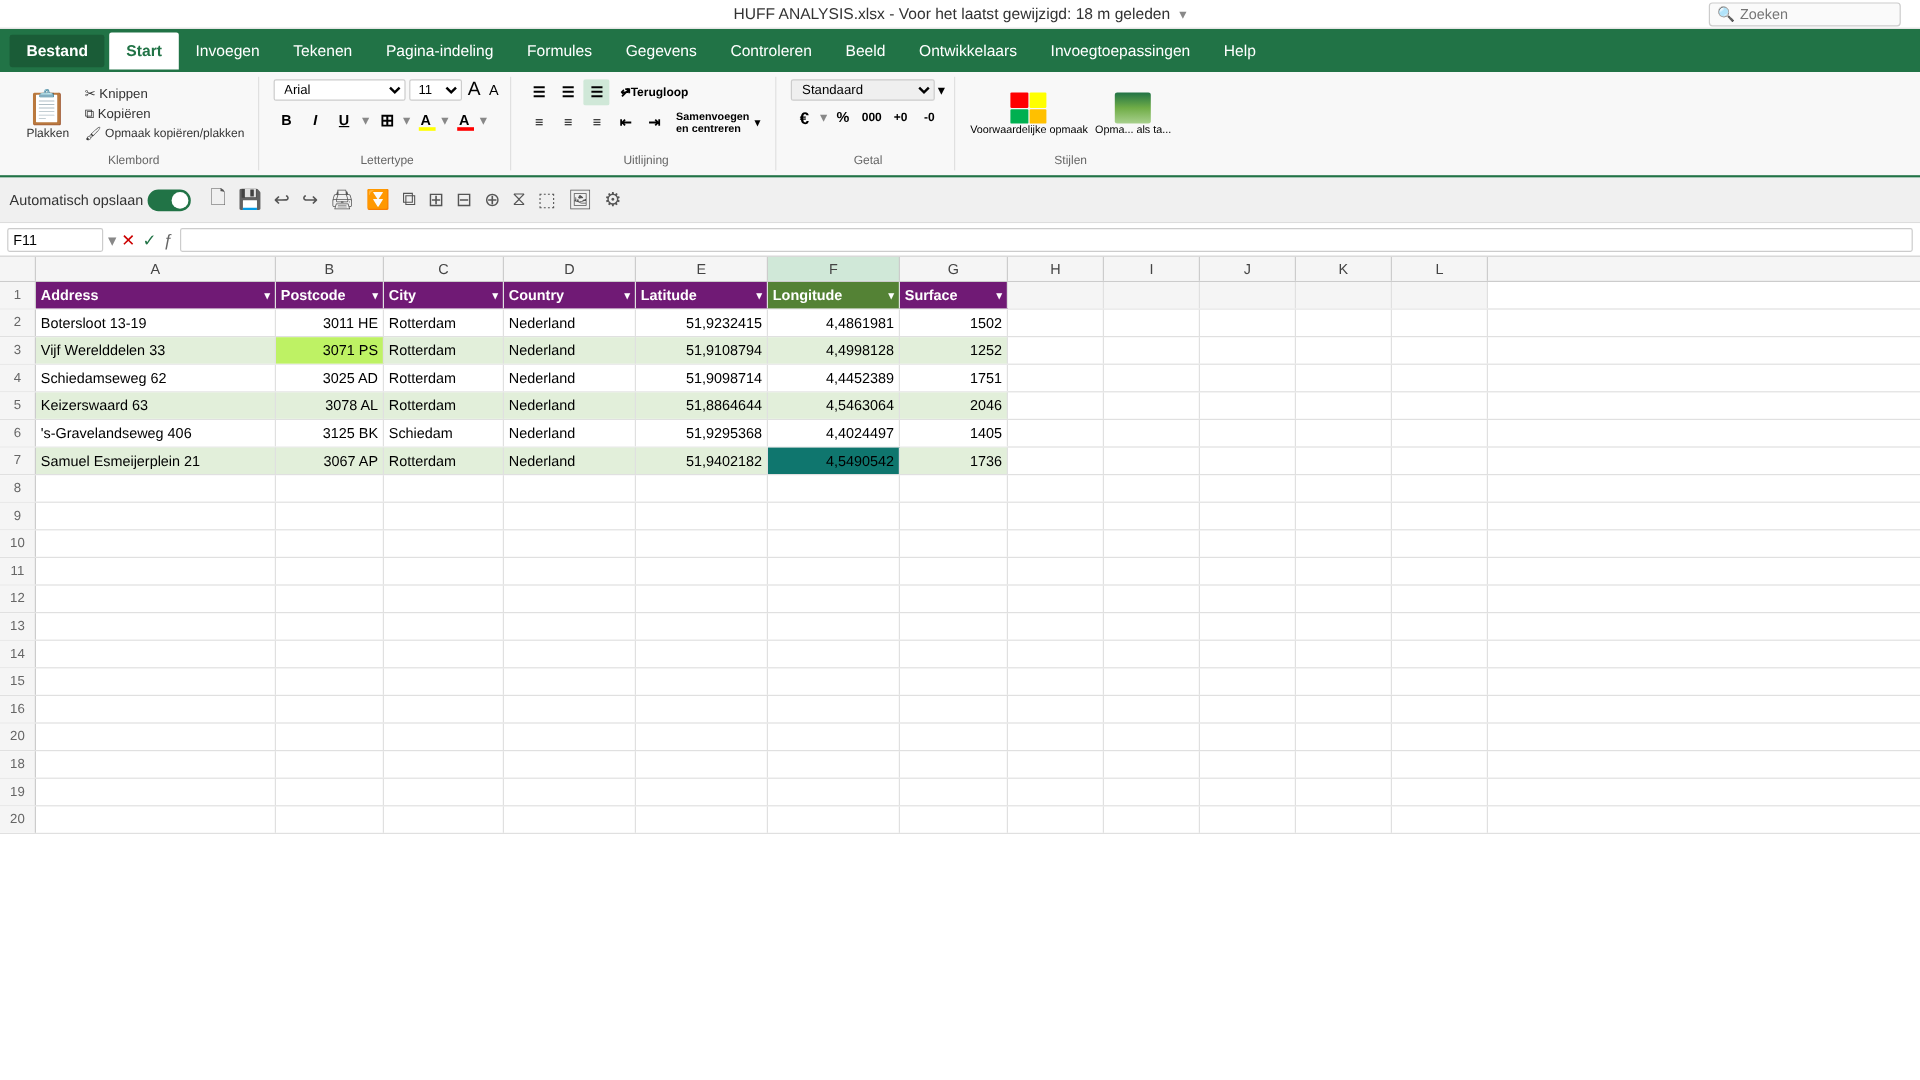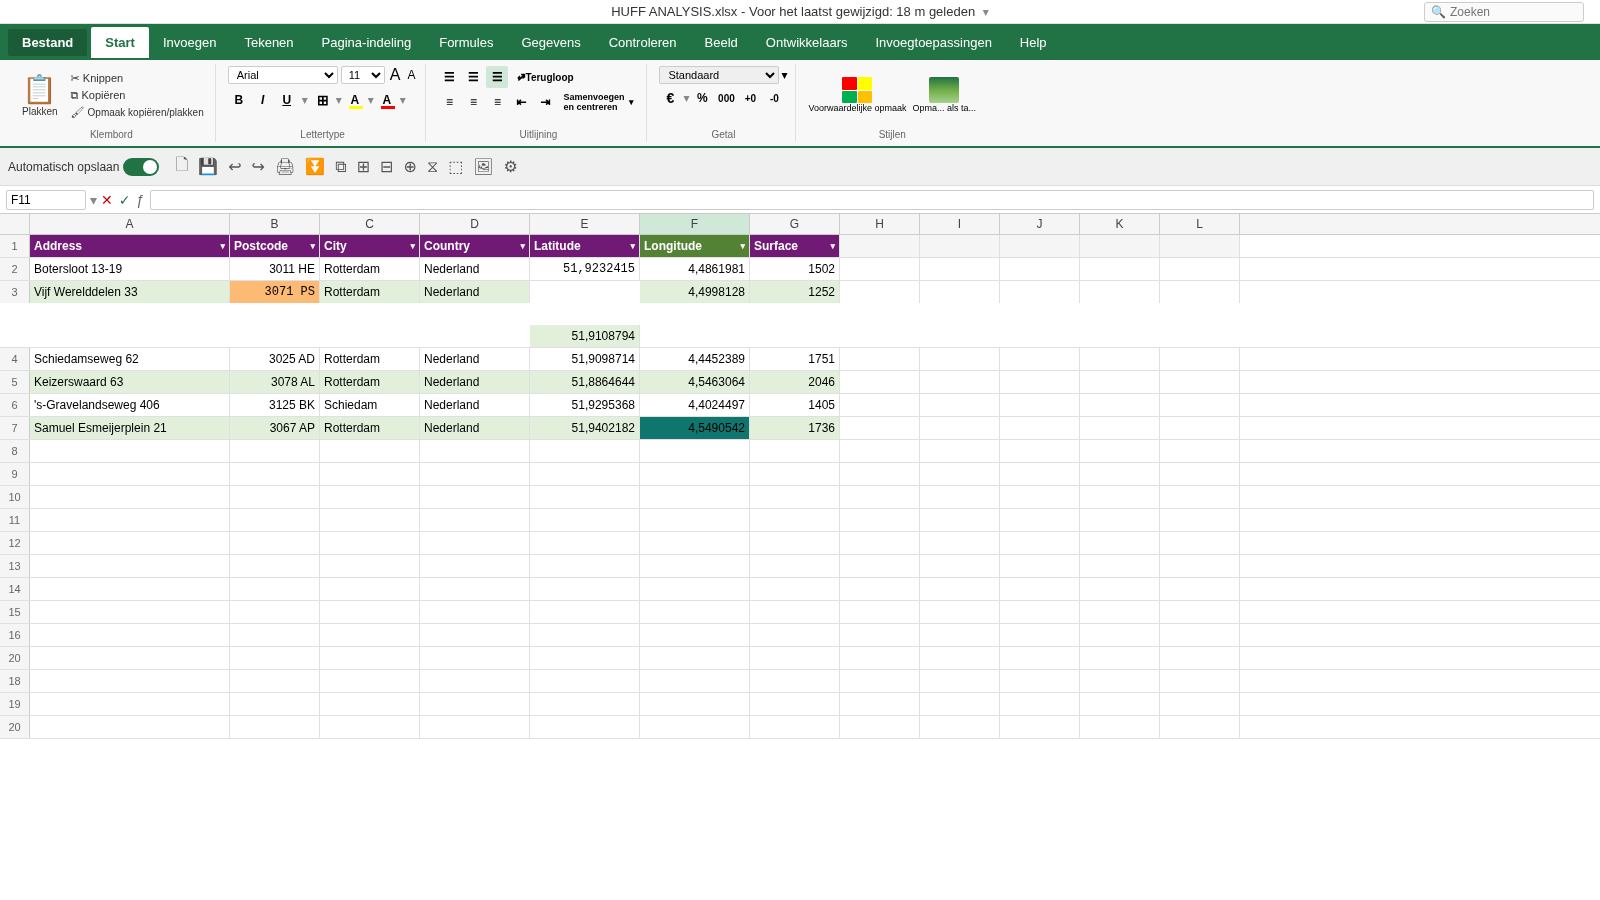--- a/index.html
+++ b/index.html
@@ -580,36 +580,36 @@
       <div class="cell" style="width:80px;min-width:80px;background:#f5f5f5;"></div>
     </div>
 
     <div id="data-rows">
         <div class="grid-row">
     <div class="row-num">2</div>
     <div class="cell" style="width:200px;min-width:200px;background:#fff;">Botersloot 13-19</div>
     <div class="cell" style="width:90px;min-width:90px;background:#fff;text-align:right;justify-content:flex-end;">3011 HE</div>
     <div class="cell" style="width:100px;min-width:100px;background:#fff;">Rotterdam</div>
     <div class="cell" style="width:110px;min-width:110px;background:#fff;">Nederland</div>
-    <div class="cell" style="width:110px;min-width:110px;background:#fff;justify-content:flex-end;font-family:Liberation Mono, monospace;">51,9232415</div>
+    <div class="cell" style="width:110px;min-width:110px;background:#fff;justify-content:flex-end;">51,9232415</div>
     <div class="cell" style="width:110px;min-width:110px;background:#fff;justify-content:flex-end;">4,4861981</div>
     <div class="cell" style="width:90px;min-width:90px;background:#fff;justify-content:flex-end;">1502</div>
     <div class="cell" style="width:80px;min-width:80px;"></div>
     <div class="cell" style="width:80px;min-width:80px;"></div>
     <div class="cell" style="width:80px;min-width:80px;"></div>
     <div class="cell" style="width:80px;min-width:80px;"></div>
     <div class="cell" style="width:80px;min-width:80px;"></div>
   </div>
         <div class="grid-row">
     <div class="row-num">3</div>
     <div class="cell" style="width:200px;min-width:200px;background:#e2efda;">Vijf Werelddelen 33</div>
-    <div class="cell" style="width:90px;min-width:90px;background:#fdba74;text-align:right;justify-content:flex-end;font-family:Liberation Mono, monospace;">3071 PS</div>
+    <div class="cell" style="width:90px;min-width:90px;background:#bef264;text-align:right;justify-content:flex-end;">3071 PS</div>
     <div class="cell" style="width:100px;min-width:100px;background:#e2efda;">Rotterdam</div>
     <div class="cell" style="width:110px;min-width:110px;background:#e2efda;">Nederland</div>
-    <div class="cell" style="width:110px;min-width:110px;background:#e2efda;justify-content:flex-end;margin-top:44px;">51,9108794</div>
+    <div class="cell" style="width:110px;min-width:110px;background:#e2efda;justify-content:flex-end;">51,9108794</div>
     <div class="cell" style="width:110px;min-width:110px;background:#e2efda;justify-content:flex-end;">4,4998128</div>
     <div class="cell" style="width:90px;min-width:90px;background:#e2efda;justify-content:flex-end;">1252</div>
     <div class="cell" style="width:80px;min-width:80px;"></div>
     <div class="cell" style="width:80px;min-width:80px;"></div>
     <div class="cell" style="width:80px;min-width:80px;"></div>
     <div class="cell" style="width:80px;min-width:80px;"></div>
     <div class="cell" style="width:80px;min-width:80px;"></div>
   </div>
         <div class="grid-row">
     <div class="row-num">4</div>

